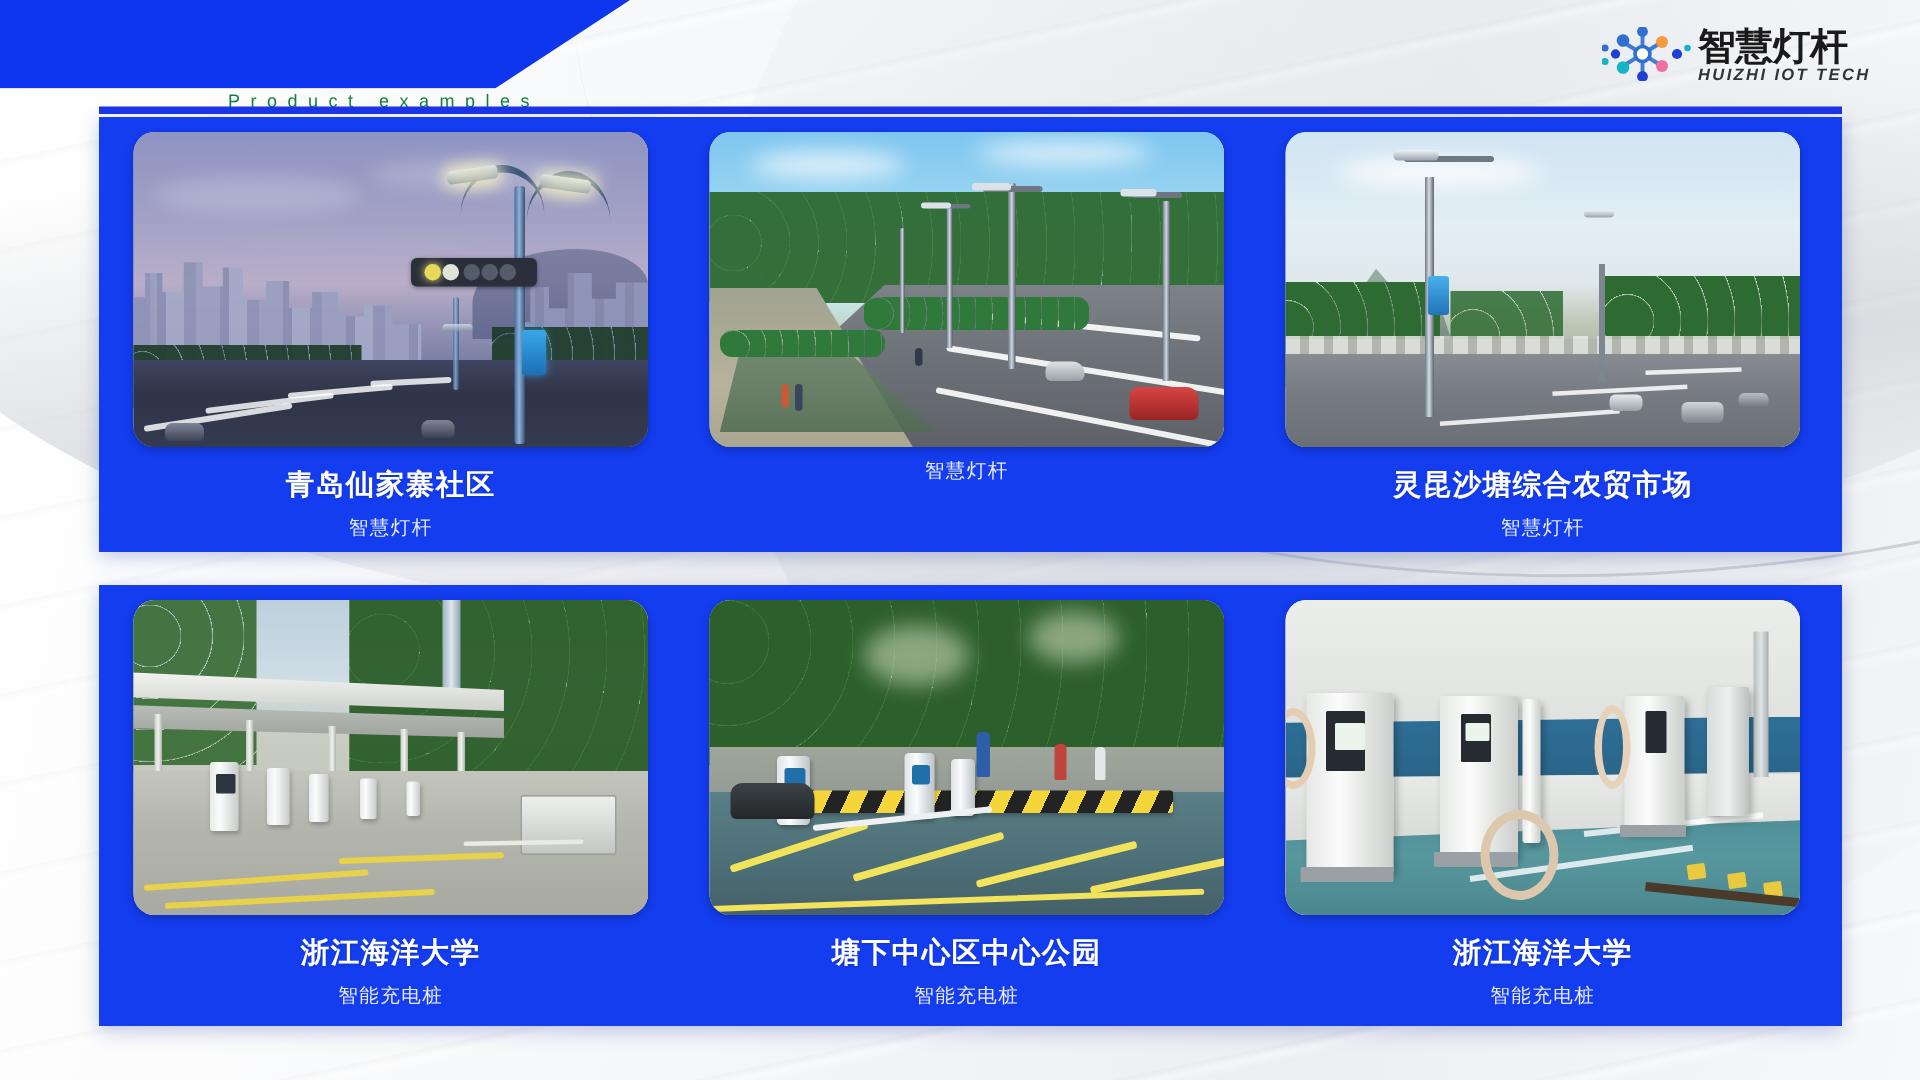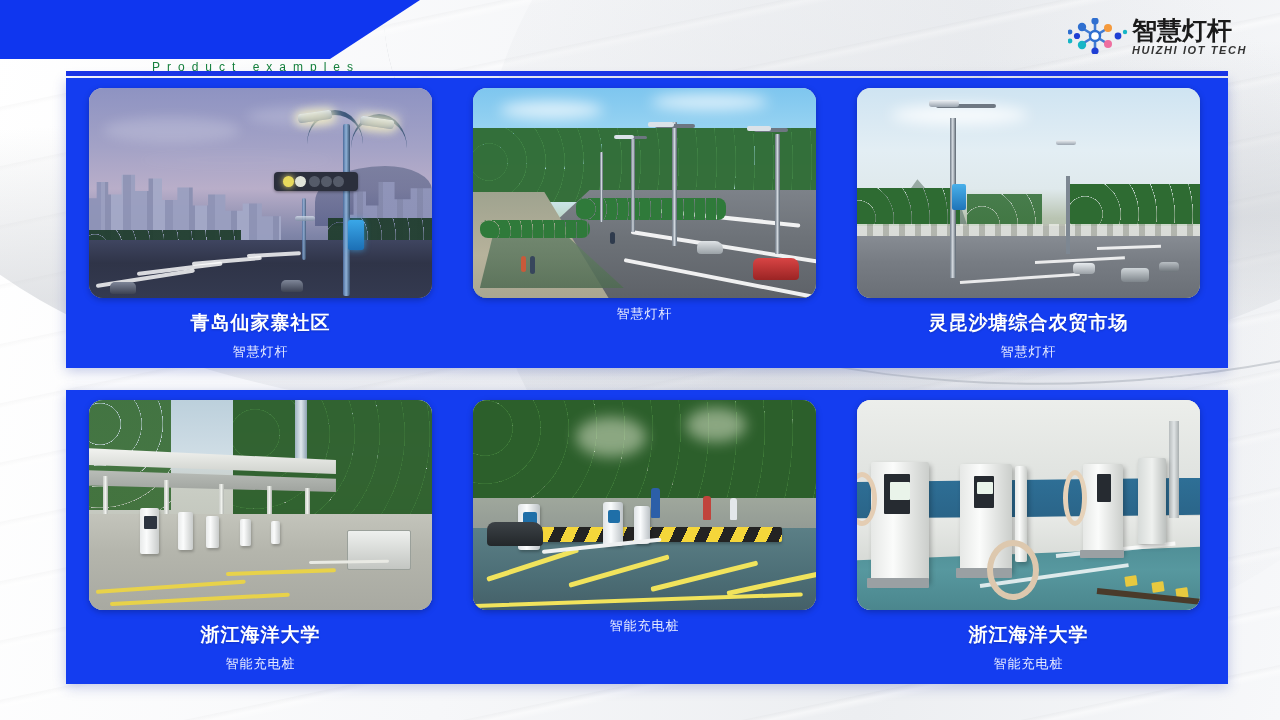--- a/index.html
+++ b/index.html
@@ -507,20 +507,21 @@
             <div class="pk-pile" style="left:38%;top:102px;width:20px;height:44px;"></div>
             <div class="pk-pile-face" style="left:39.5%;top:110px;width:12px;height:13px;"></div>
             <div class="pk-pile" style="left:47%;top:106px;width:16px;height:38px;"></div>
             <div class="pk-person" style="left:52%;top:88px;width:9px;height:30px;background:#2c5fa8;"></div>
             <div class="pk-person" style="left:67%;top:96px;width:8px;height:24px;background:#c1443c;"></div>
             <div class="pk-person" style="left:75%;top:98px;width:7px;height:22px;background:#e3e7ea;"></div>
             <div class="pk-car" style="left:4%;top:122px;width:56px;height:24px;background:linear-gradient(180deg,#3c4247,#23272a);"></div>
             <div class="pk-stripe" style="left:20%;bottom:56px;width:120px;height:4px;background:#eef0f1;transform:rotate(-6deg);"></div>
           </div>
         </div>
+        <div class="card-title">塘下中心区中心公园</div>
         <div class="card-sub">智能充电桩</div>
       </div>
 
       <div class="card c2">
         <div class="photo">
           <div class="photo-inner scene-indoor">
             <div class="in-wall-top"></div>
             <div class="in-wall-blue"></div>
             <div class="in-wall-bottom"></div>
             <div class="in-floor"></div>

